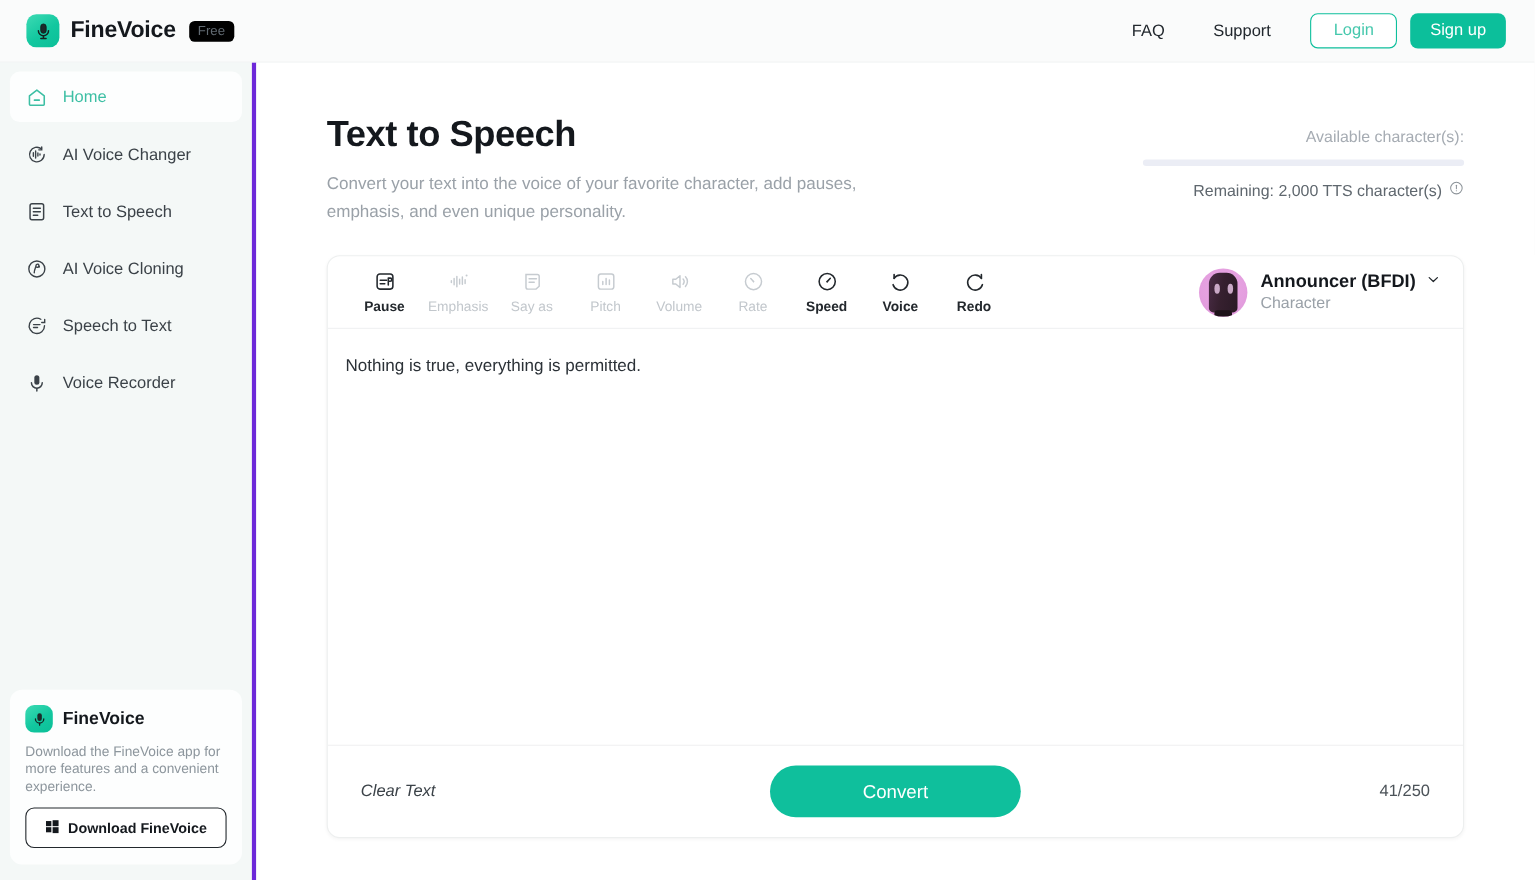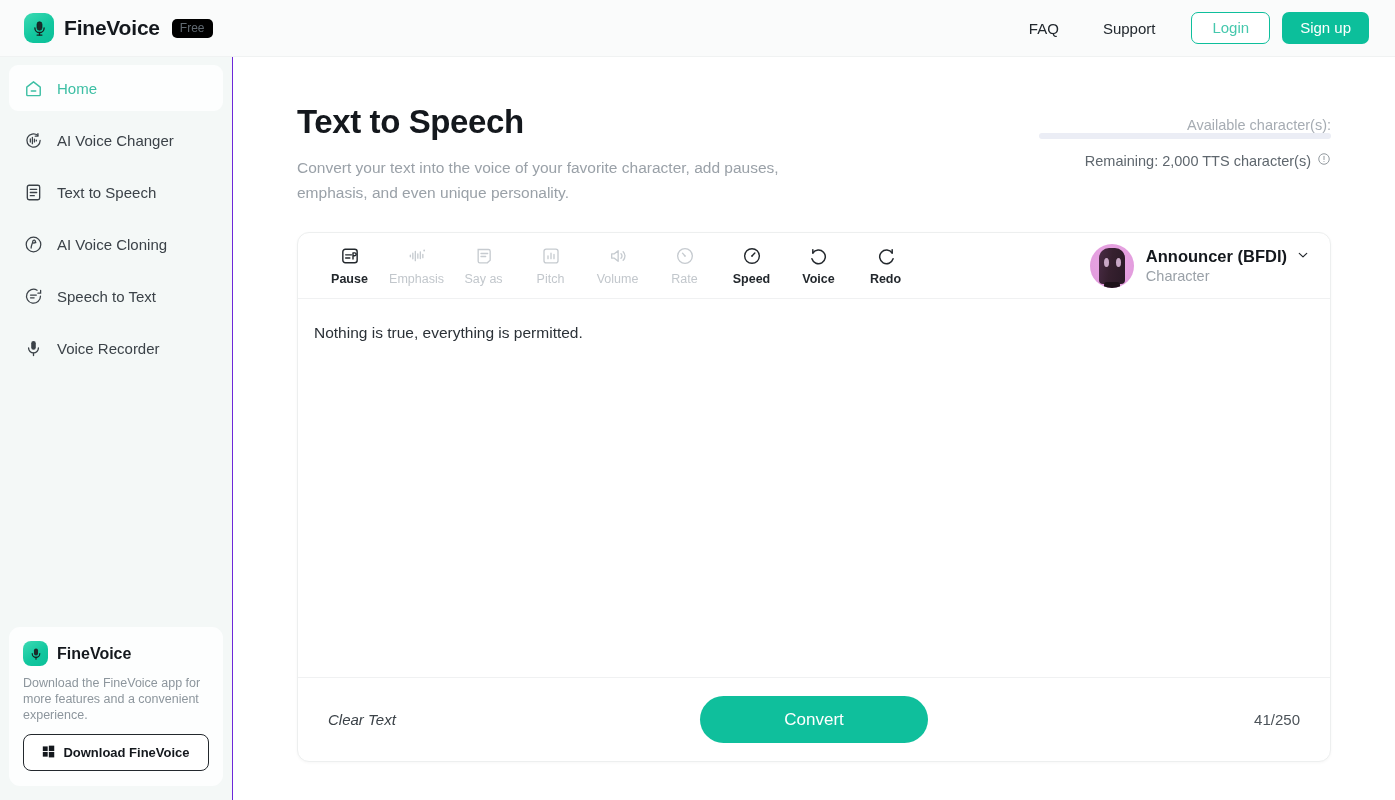--- a/index.html
+++ b/index.html
@@ -117,21 +117,21 @@
     flex: 1;
     display: flex;
     min-height: 0;
   }
 
   
   .sidebar {
     width: 233px;
     flex: 0 0 233px;
     background: #f4f8f7;
-    border-right: 1px solid #6d28d9;
+    border-right: 4px solid #6d28d9;
     display: flex;
     flex-direction: column;
     padding-top: 8px;
   }
 
   .nav-list {
     padding: 0 9px;
   }
 
   .nav-item {
@@ -250,21 +250,21 @@
   .quota {
     margin-left: auto;
     width: 292px;
     padding-top: 14px;
     text-align: right;
   }
 
   .quota-label {
     font-size: 14.5px;
     color: #a6acb3;
-    margin-bottom: 0;
+    margin-bottom: 12px;
   }
 
   .quota-bar {
     height: 6px;
     width: 100%;
     border-radius: 4px;
     background: #ebedf5;
     margin-bottom: 13px;
   }
 

